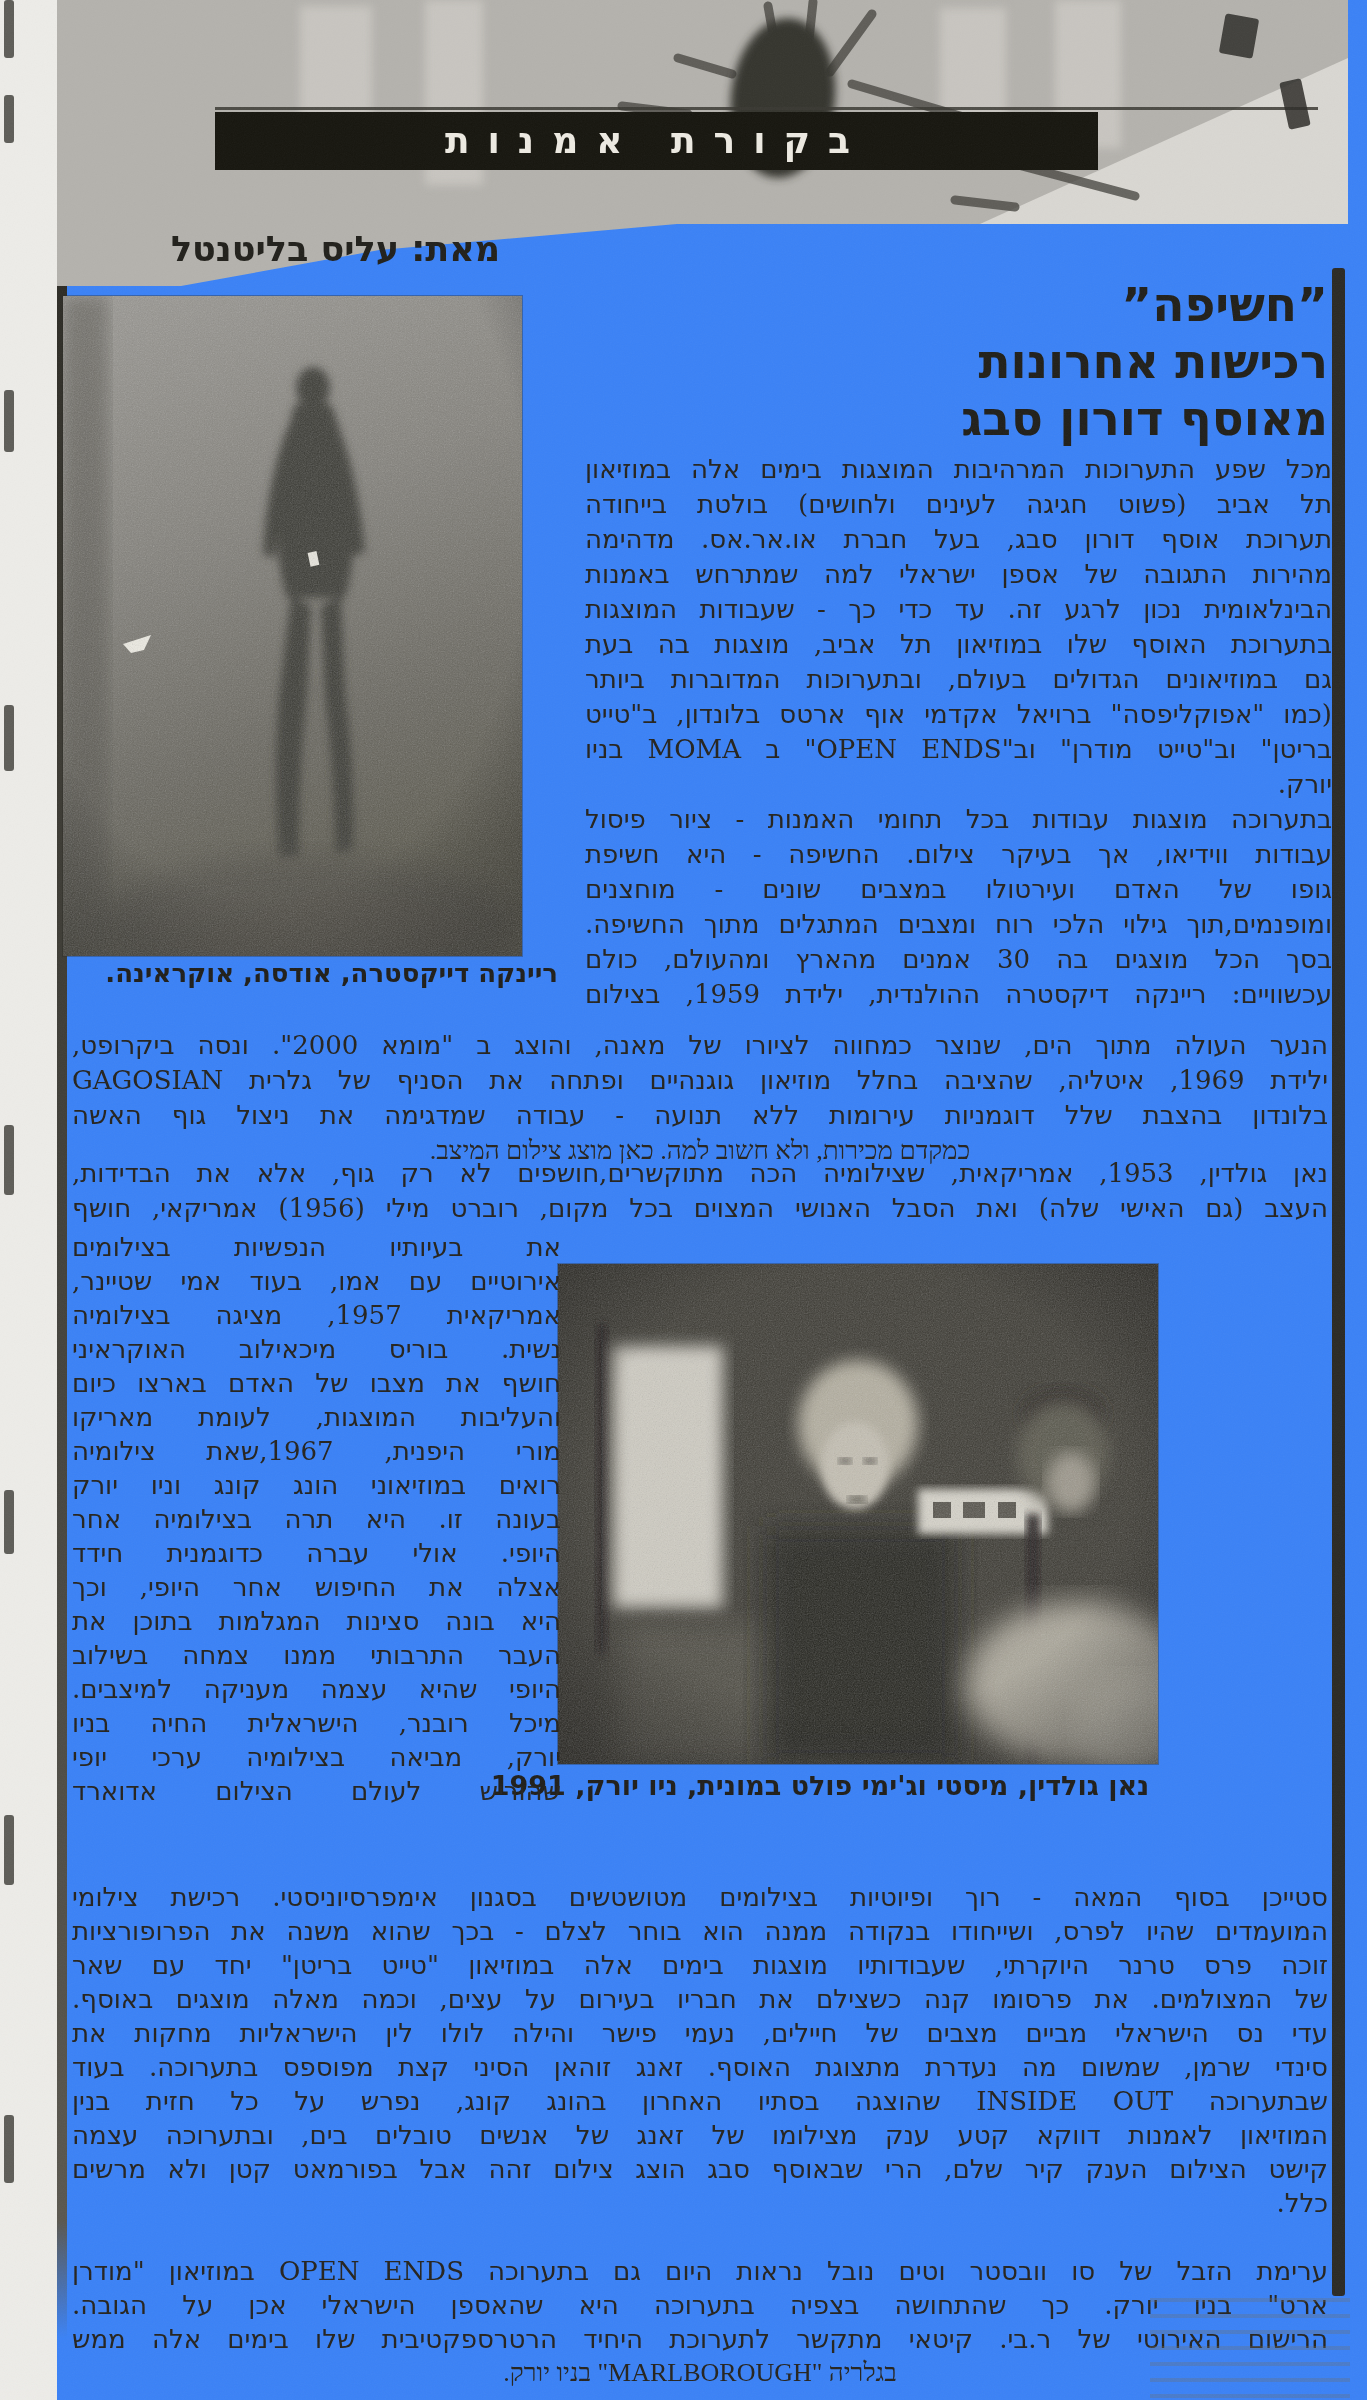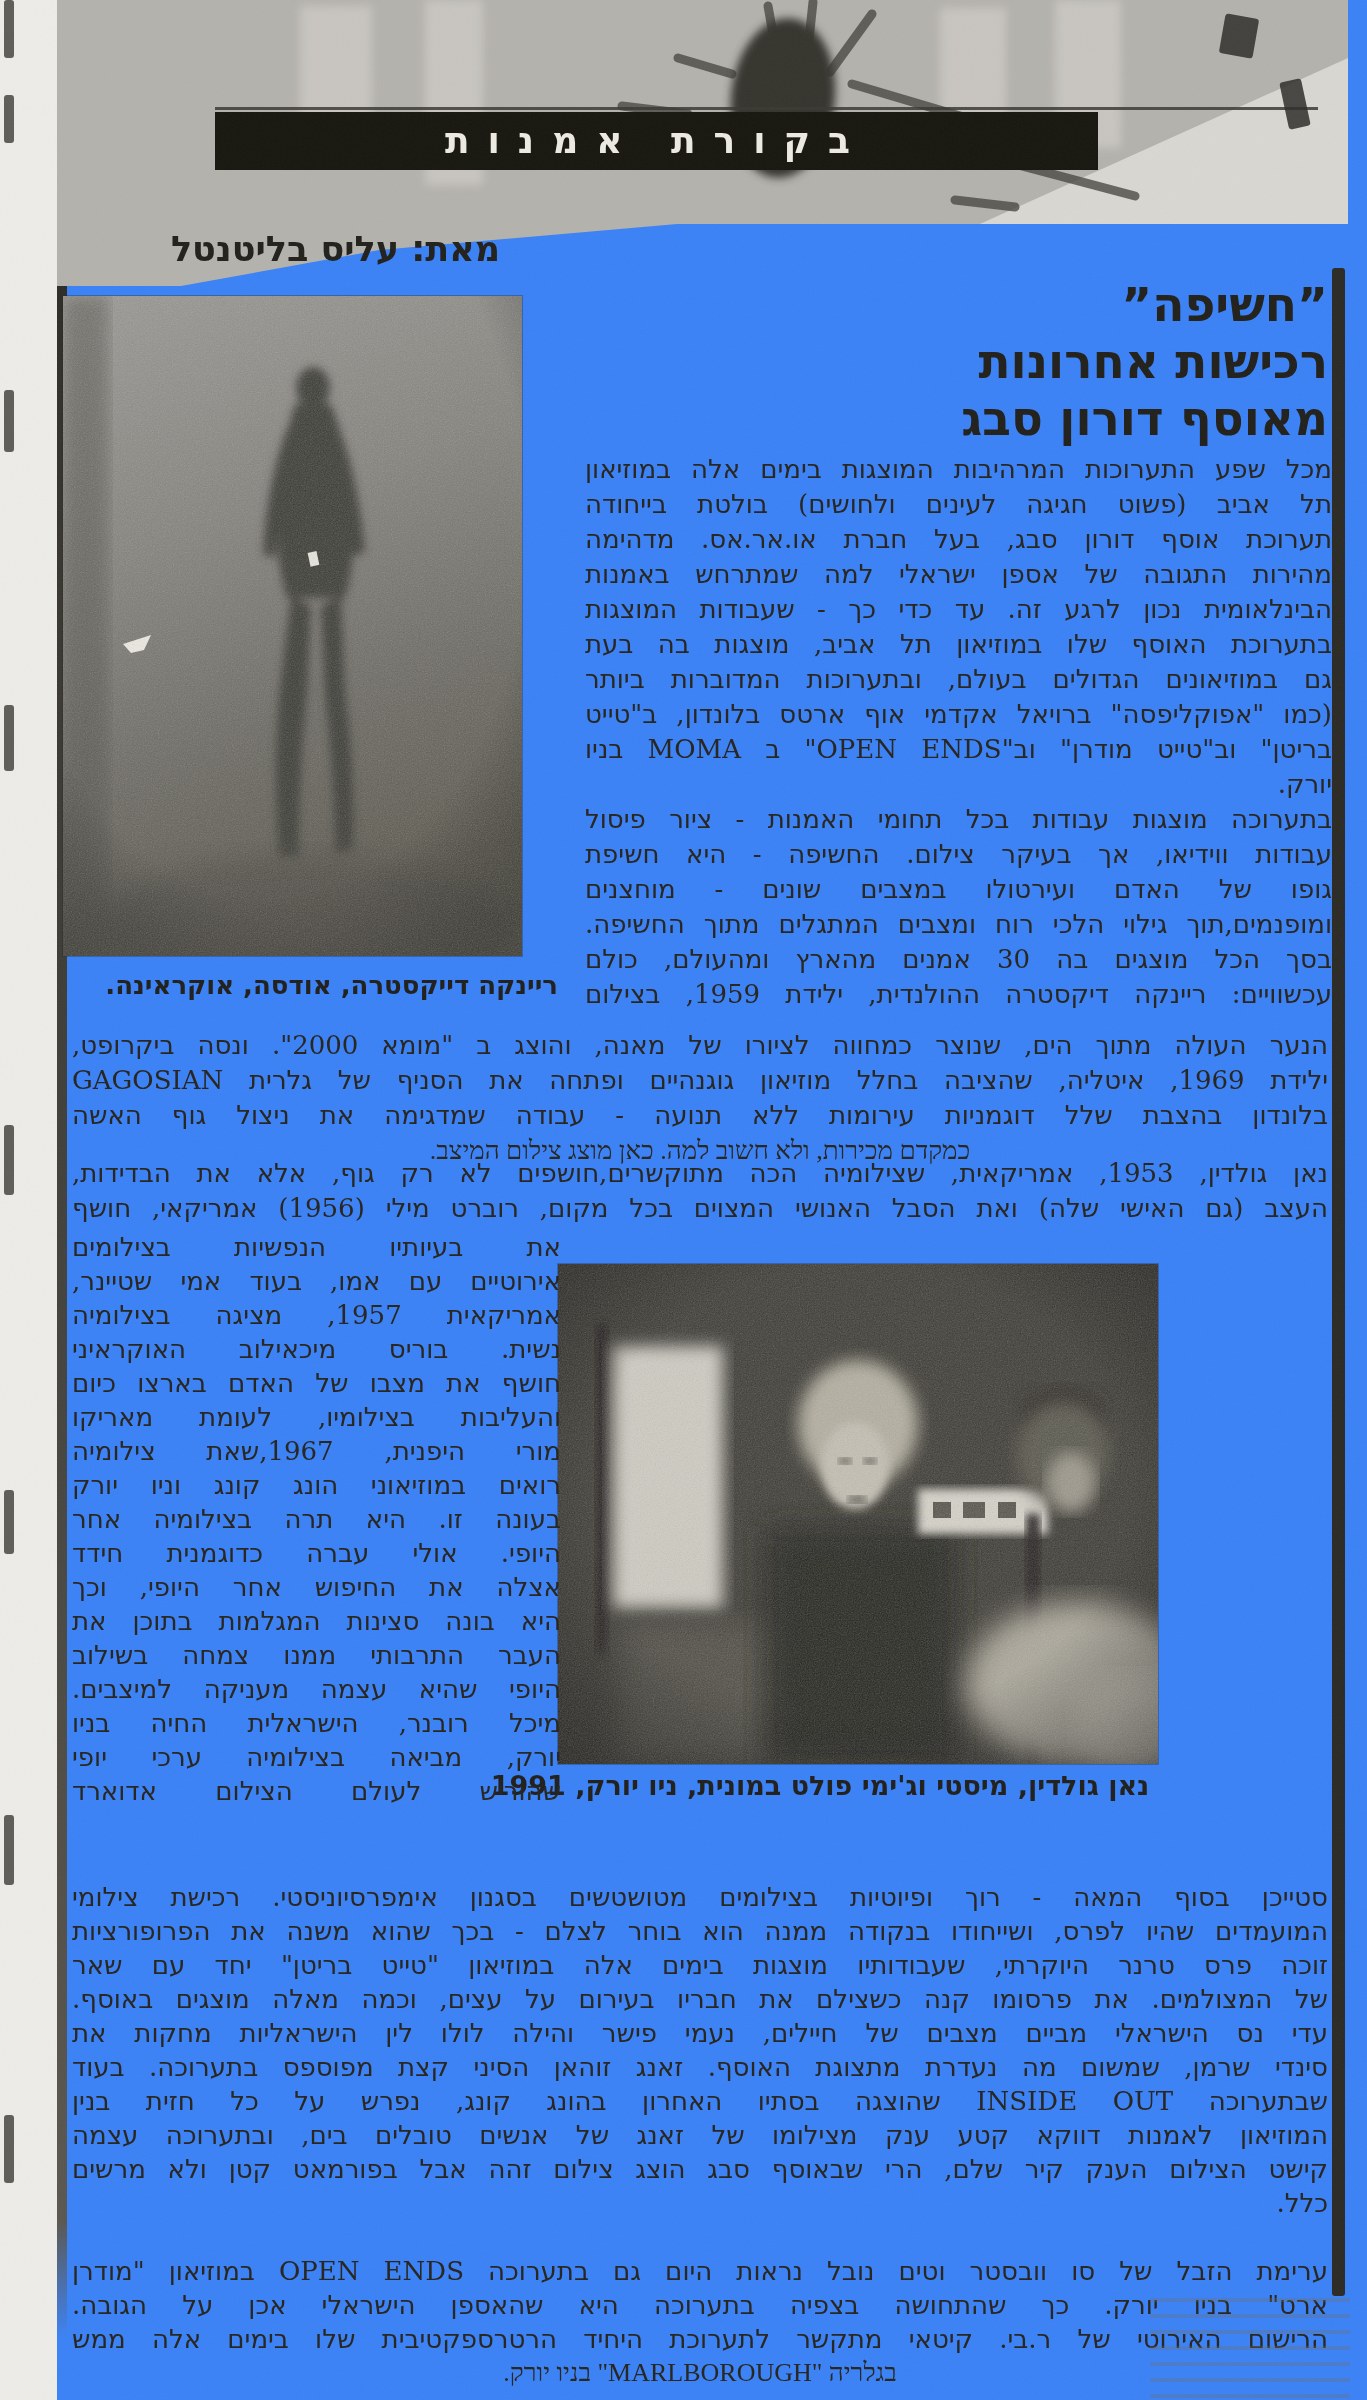--- a/index.html
+++ b/index.html
@@ -34,21 +34,21 @@
   .byline{left:70px;top:229px;width:430px;font-family:"DejaVu Sans",sans-serif;
     font-weight:bold;font-size:35px;color:#21201b;white-space:nowrap;}
   
   .headline{left:auto;right:39px;top:276px;width:640px;text-align:right;
     font-family:"DejaVu Sans",sans-serif;font-weight:bold;font-size:47px;line-height:57px;color:#21201b;}
   
   .photo{outline:1px solid rgba(40,40,35,.35);}
   .photo1{left:63px;top:296px;width:459px;height:660px;}
   .photo2{left:558px;top:1264px;width:600px;height:500px;}
   .caption{font-family:"DejaVu Sans",sans-serif;font-weight:bold;color:#201f1b;}
-  .caption1{left:58px;top:958px;width:500px;font-size:26px;text-align:right;margin-top:12px;}
+  .caption1{left:58px;top:958px;width:500px;font-size:26px;text-align:right;}
   .caption2{left:470px;top:1770px;width:700px;font-size:27px;text-align:center;}
   
   .textcol{font-size:26px;}
   .line{text-align:justify;text-align-last:justify;overflow:hidden;white-space:nowrap;}
   .lh35 .line{height:35px;line-height:35px;}
   .lh34 .line{height:34px;line-height:34px;}
   .line.al-r{text-align-last:right;}
   .line.al-c{text-align-last:center;font-family:Liberation Serif, serif;}
   .colA{left:585px;top:452px;width:747px;}
   .fw1{left:72px;top:1028px;width:1256px;}
@@ -231,21 +231,21 @@
   <div class="abs textcol lh35 fw2">
       <div class="line">נאן גולדין, 1953, אמריקאית, שצילומיה הכה מתוקשרים,חושפים לא רק גוף, אלא את הבדידות,</div>
       <div class="line">העצב (גם האישי שלה) ואת הסבל האנושי המצוים בכל מקום, רוברט מילי (1956) אמריקאי, חושף</div>
     </div>
   <div class="abs textcol lh34 colB">
       <div class="line">את בעיותיו הנפשיות בצילומים</div>
       <div class="line">אירוטיים עם אמו, בעוד אמי שטיינר,</div>
       <div class="line">אמריקאית 1957, מציגה בצילומיה</div>
       <div class="line">נשית. בוריס מיכאילוב האוקראיני</div>
       <div class="line">חושף את מצבו של האדם בארצו כיום</div>
-      <div class="line">והעליבות בצילומיו, לעומת מאריקו</div>
+      <div class="line">והעליבות המוצגות, לעומת מאריקו</div>
       <div class="line">מורי היפנית, 1967,שאת צילומיה</div>
       <div class="line">רואים במוזיאוני הונג קונג וניו יורק</div>
       <div class="line">בעונה זו. היא תרה בצילומיה אחר</div>
       <div class="line">היופי. אולי עברה כדוגמנית חידד</div>
       <div class="line">אצלה את החיפוש אחר היופי, וכך</div>
       <div class="line">היא בונה סצינות המגלמות בתוכן את</div>
       <div class="line">העבר התרבותי ממנו צמחה בשילוב</div>
       <div class="line">היופי שהיא עצמה מעניקה למיצבים.</div>
       <div class="line">מיכל רובנר, הישראלית החיה בניו</div>
       <div class="line">יורק, מביאה בצילומיה ערכי יופי</div>

